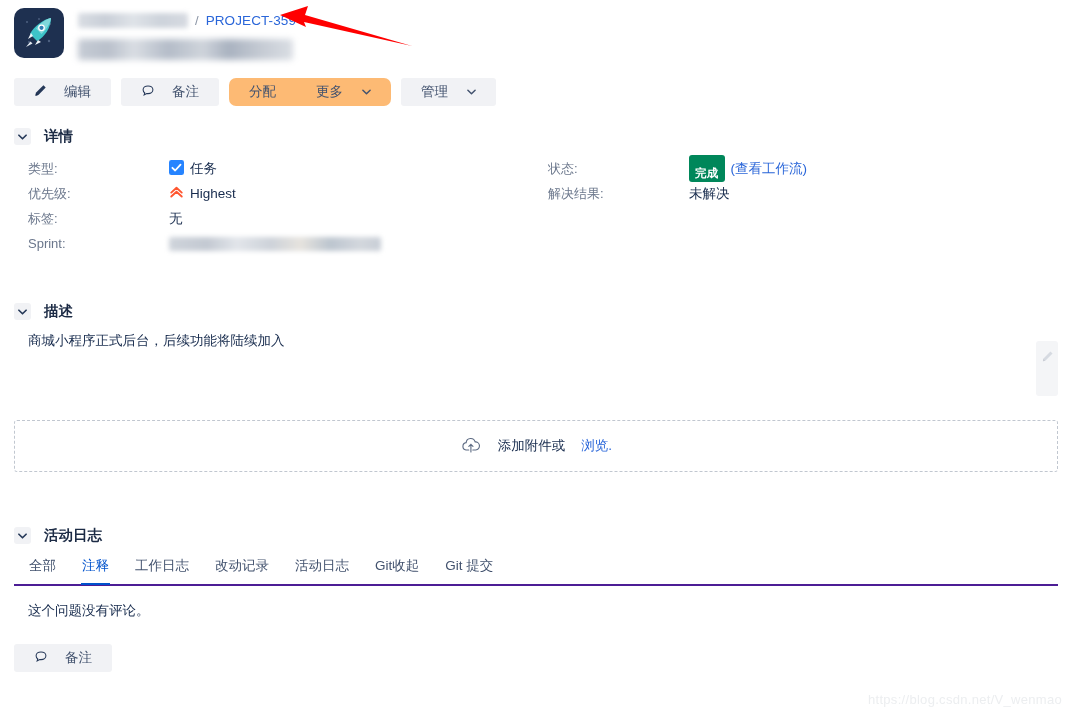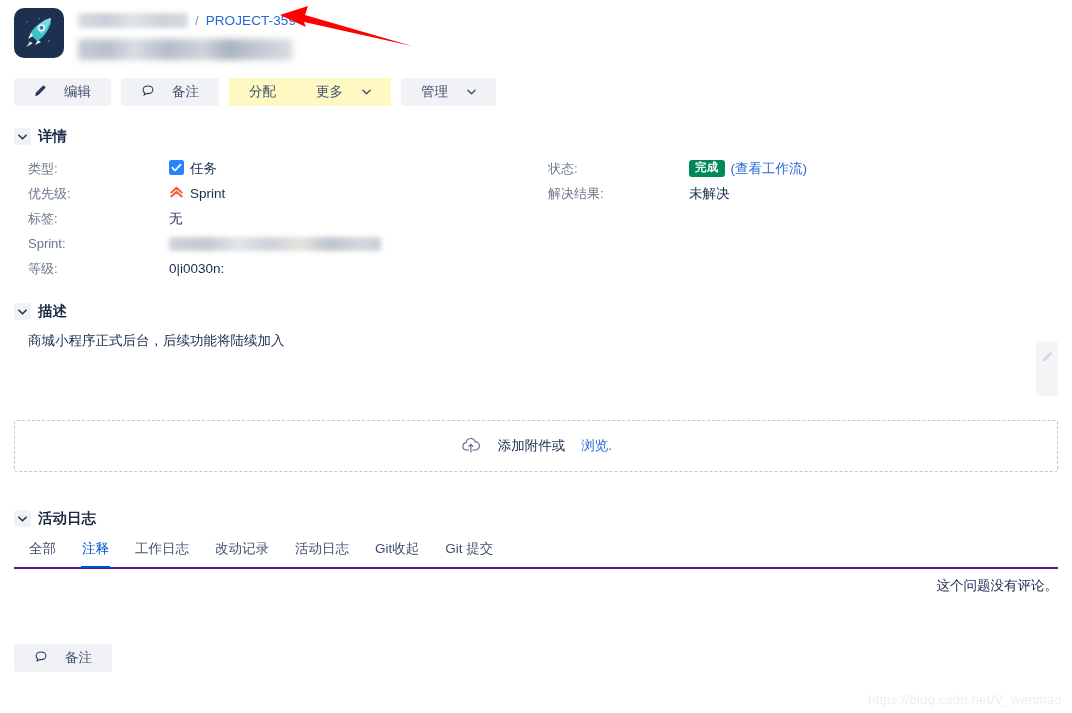--- a/index.html
+++ b/index.html
@@ -44,28 +44,28 @@
 
   
   .toolbar { position: absolute; left: 14px; top: 78px; display: flex; align-items: center; gap: 10px; }
   .btn {
     background: #f1f2f5; border: none; border-radius: 3px;
     height: 28px; padding: 0 20px;
     display: inline-flex; align-items: center; gap: 17px;
     font-family: "Liberation Sans", sans-serif;
     font-size: 13.5px; color: #42526E; cursor: pointer; white-space: nowrap;
   }
-  .btn-group { display: flex; background: #fef9c3; border-radius: 1px; }
+  .btn-group { display: flex; background: #fdba74; border-radius: 7px; }
   .btn-group .btn { border-radius: 0; background: transparent; }
   .btn-group .btn:first-child { border-radius: 3px 0 0 3px; }
   .btn-group .btn:last-child { border-radius: 0 3px 3px 0; }
   .caret { font-size: 9px; color: #42526E; margin-left: 2px; }
 
   
-  .section-head { display: flex; align-items: center; gap: 7px; }
+  .section-head { display: flex; align-items: center; gap: 13px; }
   .chev-box {
     width: 17px; height: 17px; border-radius: 3px; background: #f1f2f5;
     display: flex; align-items: center; justify-content: center; cursor: pointer;
   }
   .sec-title { font-size: 14.5px; font-weight: bold; color: #1c2b45; }
 
   
   .details { position: absolute; left: 14px; top: 127px; width: 1044px; }
   .details-grid { margin-top: 10px; display: flex; }
   .col { display: flex; flex-direction: column; }
@@ -74,21 +74,21 @@
   .dlabel { width: 155px; flex: 0 0 155px; font-size: 13px; color: #6B778C; padding-left: 14px; }
   .dvalue { font-size: 13.5px; color: #172B4D; display: flex; align-items: center; gap: 6px; }
   .sprint-blur {
     height: 14px; width: 212px; border-radius: 2px;
     background: linear-gradient(90deg,#cfd4db 0%, #c3c9d2 18%, #e2e5ea 32%, #cdd2d9 48%,
                 #e6e3de 62%, #bcc5cf 76%, #d3d7dd 90%, #c8ced6 100%);
     filter: blur(2.6px);
   }
   .badge-done {
     background: #00875A; color: #ffffff; font-size: 11.5px; font-weight: bold;
-    border-radius: 3px; padding: 2px 6px 3px; letter-spacing: .3px; line-height: 1;
+    border-radius: 3px; padding: 13px 6px 3px; letter-spacing: .3px; line-height: 1;
   }
   .link-blue { color: #2a66d9; text-decoration: none; font-size: 13.5px; cursor: pointer; }
 
   
   .description { position: absolute; left: 14px; top: 302px; width: 1044px; }
   .desc-body { position: relative; margin-top: 10px; }
   .desc-p { font-size: 13.5px; color: #172B4D; padding-left: 14px; line-height: 1.55; margin: 0 0 11px; }
   .desc-edit-panel {
     position: absolute; right: 0; top: 10px; width: 22px; height: 55px;
     background: #f4f5f7; border-radius: 3px;
@@ -101,31 +101,31 @@
   .attach-head { display: flex; align-items: center; justify-content: space-between; }
   .dots { display: flex; gap: 3px; padding: 6px; cursor: pointer; }
   .dots i { width: 3px; height: 3px; border-radius: 50%; background: #6B778C; display: block; }
   .dropzone {
     margin-top: 10px; height: 52px; border: 1px dashed #c1c7d0; border-radius: 3px;
     display: flex; align-items: center; justify-content: center; gap: 16px;
     font-size: 13.5px; color: #172B4D; cursor: pointer;
   }
 
   
-  .activity { position: absolute; left: 14px; top: 509px; width: 1044px; text-align: right; }
+  .activity { position: absolute; left: 14px; top: 526px; width: 1044px; }
   .tabs {
     margin-top: 12px; display: flex; align-items: flex-end; gap: 24px;
     border-bottom: 2px solid #4c1d95; padding-left: 14px;
   }
   .tab {
     font-size: 13.5px; color: #42526E; padding: 0 1px 8px; cursor: pointer;
     border-bottom: 2px solid transparent; margin-bottom: -1px; white-space: nowrap;
   }
   .tab.active { color: #0052CC; border-bottom-color: #0052CC; }
-  .no-comment { padding-left: 14px; margin-top: 8px; font-size: 13.5px; color: #172B4D; }
+  .no-comment { padding-left: 14px; margin-top: 16px; font-size: 13.5px; color: #172B4D; }
 
   
   .bottom-bar { position: absolute; left: 14px; top: 644px; }
 
   
   .watermark {
     position: absolute; right: 10px; bottom: 6px;
     font-size: 13px; color: #eceef0; letter-spacing: .3px;
     user-select: none;
   }
@@ -239,40 +239,36 @@
 
         <div class="drow">
           <span class="dlabel">优先级:</span>
           <span class="dvalue">
             <span>
               <svg width="15" height="15" viewBox="0 0 16 16">
                   <path d="M2.4 8.1 L8 3 L13.6 8.1" fill="none" stroke="#FF5630" stroke-width="2" stroke-linecap="round" stroke-linejoin="round"></path>
                   <path d="M2.4 12.3 L8 7.2 L13.6 12.3" fill="none" stroke="#FF5630" stroke-width="2" stroke-linecap="round" stroke-linejoin="round"></path>
                 </svg>
             </span>
-            <span>Sprint</span>
+            <span>Highest</span>
           </span>
         </div>
 
         <div class="drow">
           <span class="dlabel">标签:</span>
           <span class="dvalue">无</span>
         </div>
 
         <div class="drow">
           <span class="dlabel">Sprint:</span>
           <span class="dvalue">
             <span class="sprint-blur"></span>
           </span>
         </div>
 
-        <div class="drow">
-          <span class="dlabel">等级:</span>
-          <span class="dvalue">0|i0030n:</span>
-        </div>
       </div>
 
       <div class="col col-right">
         <div class="drow">
           <span class="dlabel">状态:</span>
           <span class="dvalue">
             <span class="badge-done">完成</span>
             <a class="link-blue">(查看工作流)</a>
           </span>
         </div>

